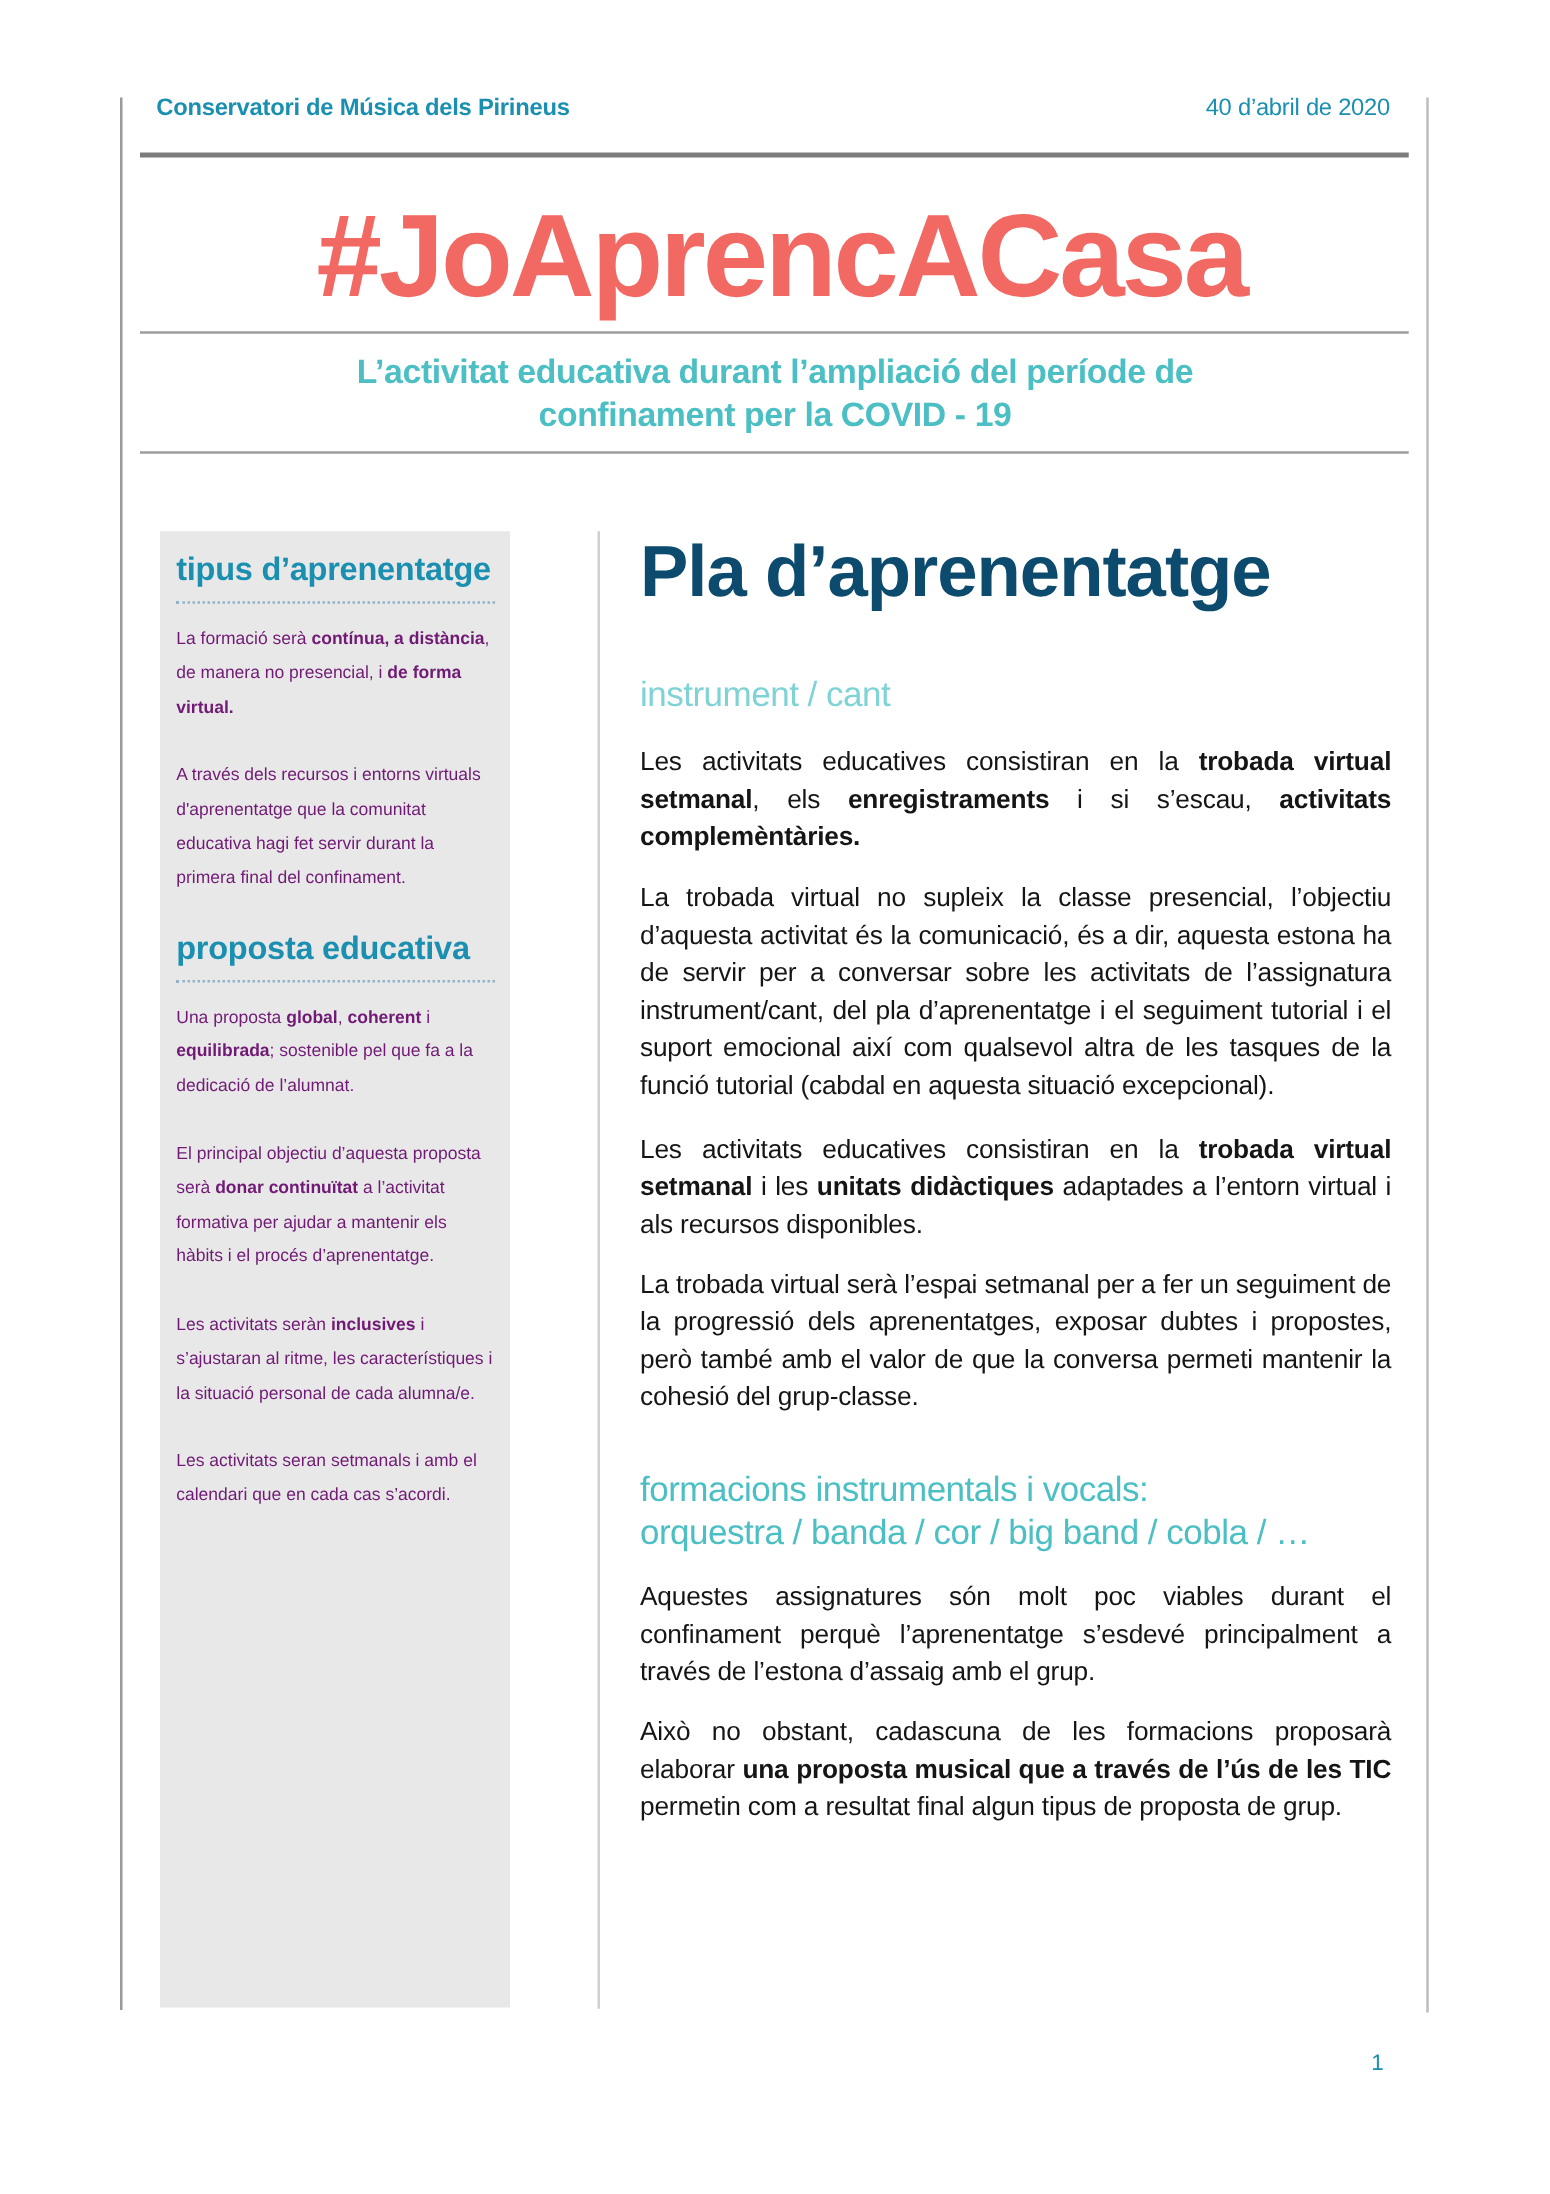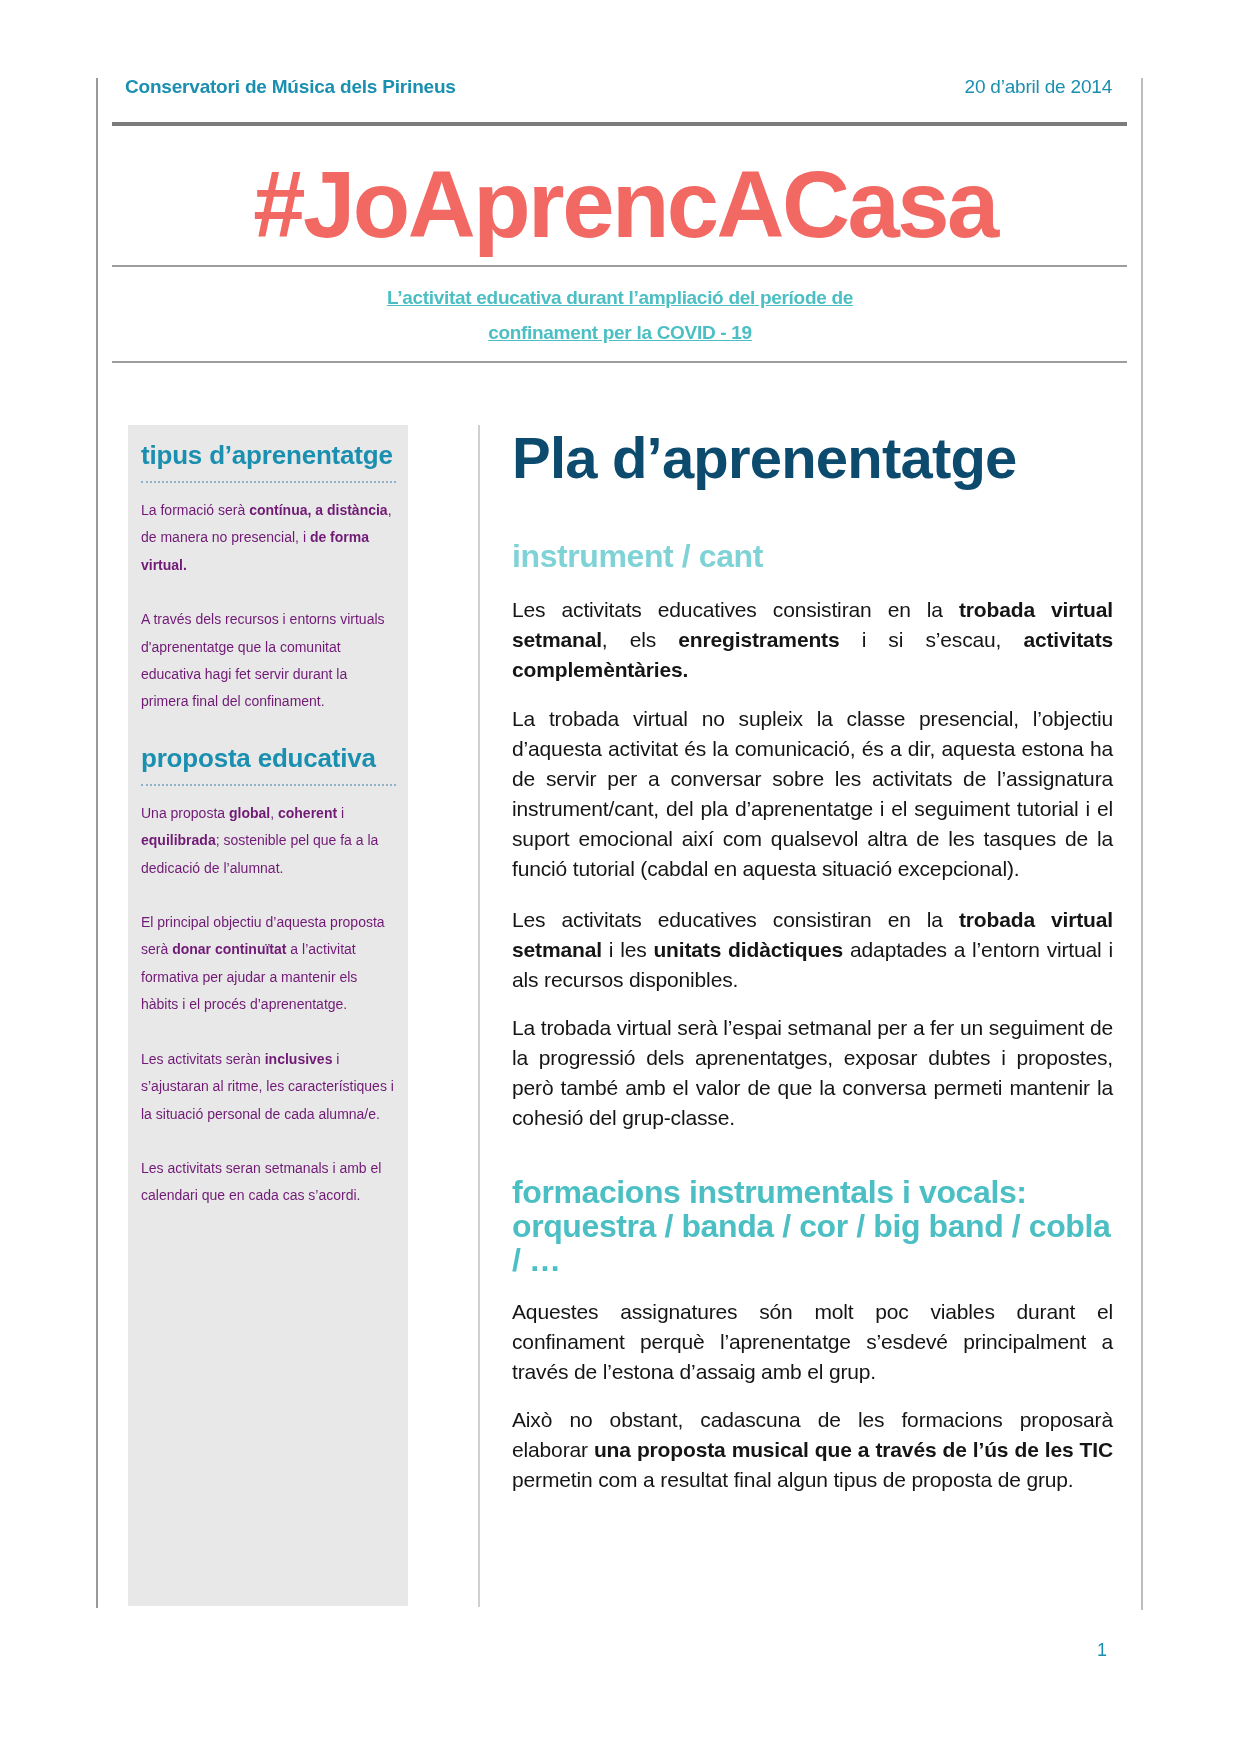--- a/index.html
+++ b/index.html
@@ -14,34 +14,34 @@
   .header-date { position: absolute; right: 128px; top: 76px; font-size: 19px; color: #1a8fb0; letter-spacing: -0.2px; }
 
   .rule-thick { position: absolute; left: 112px; top: 122px; width: 1015px; height: 4px; background: #7c7c7c; }
   .rule-thin { position: absolute; left: 112px; width: 1015px; height: 2px; background: #9d9d9d; }
   .rule-thin.r1 { top: 265px; }
   .rule-thin.r2 { top: 361px; }
 
   .title { position: absolute; left: 0; width: 1240px; top: 150px; text-align: center; font-size: 94px; font-weight: bold; color: #f26963; letter-spacing: -2.5px; line-height: 110px; padding-left: 10px; }
   .title span { position: relative; left: 0px; }
 
-  .subtitle { position: absolute; left: 190px; width: 860px; top: 280px; text-align: center; font-size: 19px; font-weight: bold; color: #4bbfc3; line-height: 35px; letter-spacing: -0.3px; text-decoration: underline; }
+  .subtitle { position: absolute; left: 190px; width: 860px; top: 280px; text-align: center; font-size: 27px; font-weight: bold; color: #4bbfc3; line-height: 35px; letter-spacing: -0.3px; }
 
   .sidebar { position: absolute; left: 128px; top: 425px; width: 280px; height: 1181px; background: #e8e8e8; padding: 14px 12px 0 13px; }
   .side-heading { font-size: 26px; font-weight: bold; color: #1a8fb0; letter-spacing: -0.2px; line-height: 32px; padding-bottom: 10px; border-bottom: 2px dotted #8fb4c9; margin-right: 0px; }
   .side-para { font-size: 14px; line-height: 27.4px; color: #701a75; margin-top: 14px; }
   .side-para + .side-para { margin-top: 27px; }
   .side-para b { font-weight: bold; }
   .side-heading.second { margin-top: 26px; }
 
   .vdivider { position: absolute; left: 478px; top: 425px; width: 2px; height: 1182px; background: #d0d0d0; }
 
   .main { position: absolute; left: 512px; top: 432px; width: 601px; }
   .main-title { font-size: 58px; font-weight: bold; color: #0c4a6e; letter-spacing: -0.8px; line-height: 52px; }
-  .sec-heading { font-size: 32px; font-weight: bold; color: #4bbfc3; letter-spacing: -0.4px; line-height: 34px; }
+  .sec-heading { font-size: 28px; font-weight: normal; color: #4bbfc3; letter-spacing: -0.4px; line-height: 34px; }
   .sec-heading.light { color: #7fd3d6; }
   .para { font-size: 21px; line-height: 30px; text-align: justify; color: #151515; letter-spacing: -0.15px; }
   .para b { font-weight: bold; }
 
   .s1-head { margin-top: 55px; }
   .s1-p1 { margin-top: 22px; }
   .s1-p2 { margin-top: 19px; }
   .s2-head { margin-top: 43px; }
   .s2-p1 { margin-top: 21px; }
   .s2-p2 { margin-top: 18px; }
@@ -51,21 +51,21 @@
 
   .page-number { position: absolute; left: 1097px; top: 1640px; font-size: 18px; color: #1a8fb0; }
 </style>
 </head>
 <body>
 
 <div class="page-line left"></div>
 <div class="page-line right"></div>
 
 <div class="header-org">Conservatori de Música dels Pirineus</div>
-<div class="header-date">20 d’abril de 2014</div>
+<div class="header-date">40 d’abril de 2020</div>
 
 <div class="rule-thick"></div>
 
 <h1 class="title"><span>#JoAprencACasa</span></h1>
 
 <div class="rule-thin r1"></div>
 
 <div class="subtitle">
   <div>L’activitat educativa durant l’ampliació del període de</div>
   <div>confinament per la COVID - 19</div>

